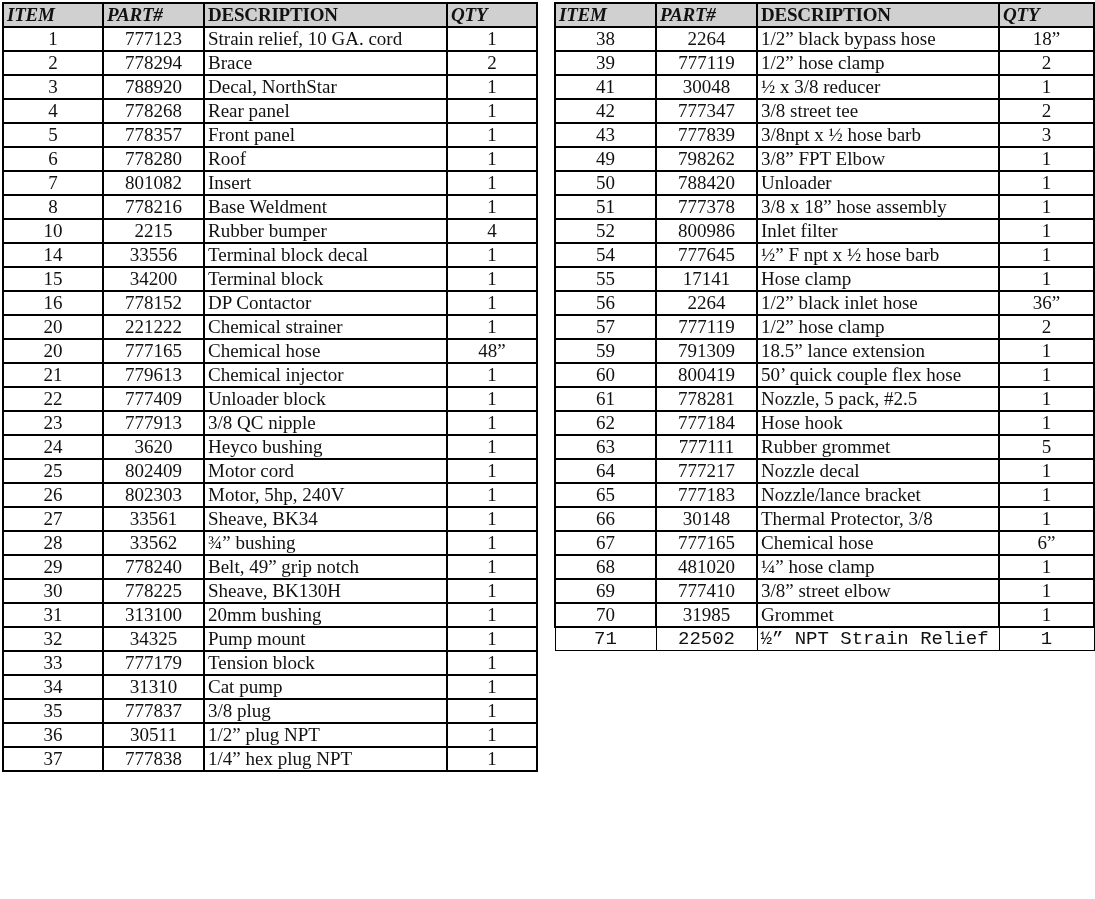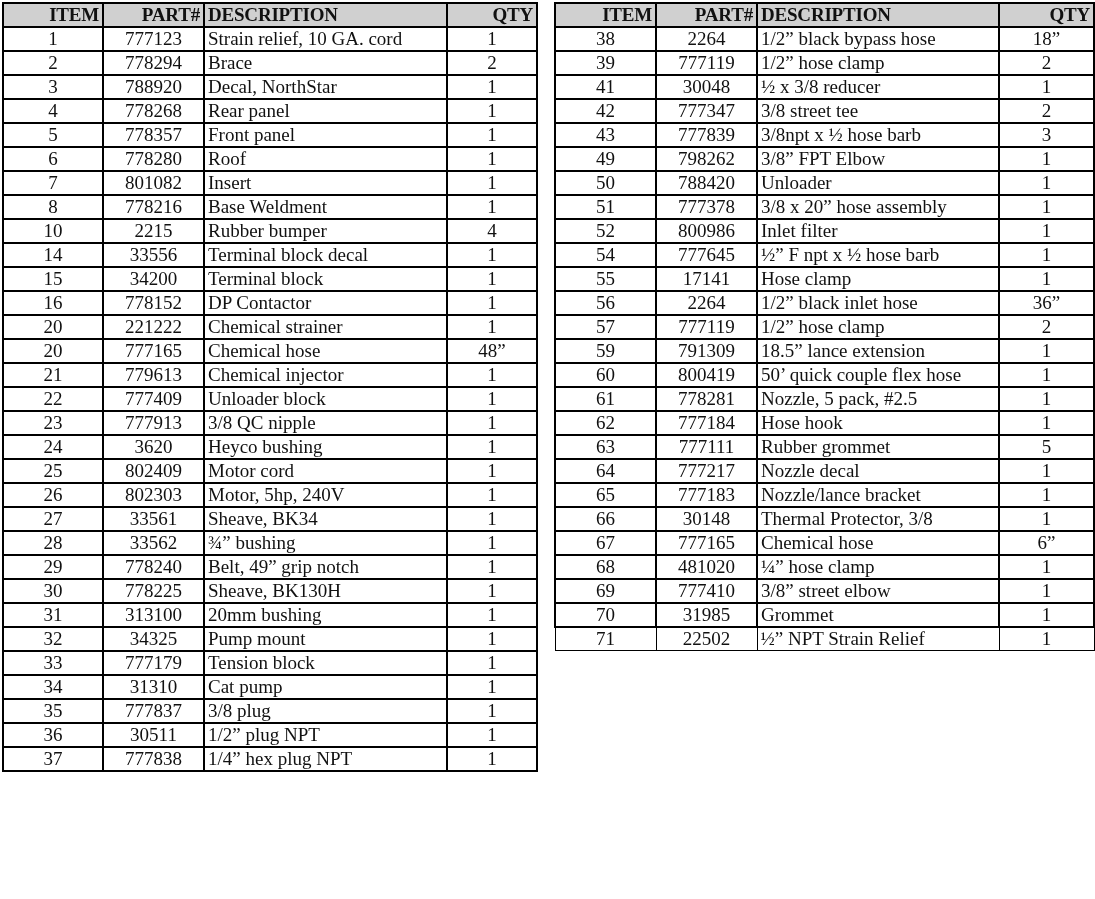--- a/index.html
+++ b/index.html
@@ -36,34 +36,34 @@
       background: #d0d0d0;
       font-weight: bold;
       height: 22px;
       font-size: 19px;
       letter-spacing: -0.2px;
     }
     table.parts td { height: 22px; }
     table.parts td.c { text-align: center; }
     table.parts td.l { text-align: left; border-radius: 12px; }
     table.parts th.l { text-align: left; margin-left: 24px; }
-    table.parts th.c { text-align: right; }
+    table.parts th.c { text-align: left; font-style: italic; }
 
     #table-left col.item { width: 100px; }
     #table-left col.part { width: 101px; }
     #table-left col.desc { width: 243px; }
     #table-left col.qty  { width: 90px; }
 
     #table-right col.item { width: 101px; }
     #table-right col.part { width: 101px; }
     #table-right col.desc { width: 242px; }
     #table-right col.qty  { width: 95px; }
 
     
-    tr.thin td { border-width: 1px; border-top-width: 2px; }
+    tr.thin td { border-width: 1px; border-top-width: 2px; font-family: Liberation Mono, monospace; }
   </style>
 </head>
 <body>
 
 <table class="parts" id="table-left">
   <colgroup>
     <col class="item">
       <col class="part">
       <col class="desc">
       <col class="qty">
@@ -320,21 +320,21 @@
       </tr>
       <tr>
         <td class="c">50</td>
         <td class="c">788420</td>
         <td class="l">Unloader</td>
         <td class="c">1</td>
       </tr>
       <tr>
         <td class="c">51</td>
         <td class="c">777378</td>
-        <td class="l">3/8 x 20” hose assembly</td>
+        <td class="l">3/8 x 18” hose assembly</td>
         <td class="c">1</td>
       </tr>
       <tr>
         <td class="c">52</td>
         <td class="c">800986</td>
         <td class="l">Inlet filter</td>
         <td class="c">1</td>
       </tr>
       <tr>
         <td class="c">54</td>

